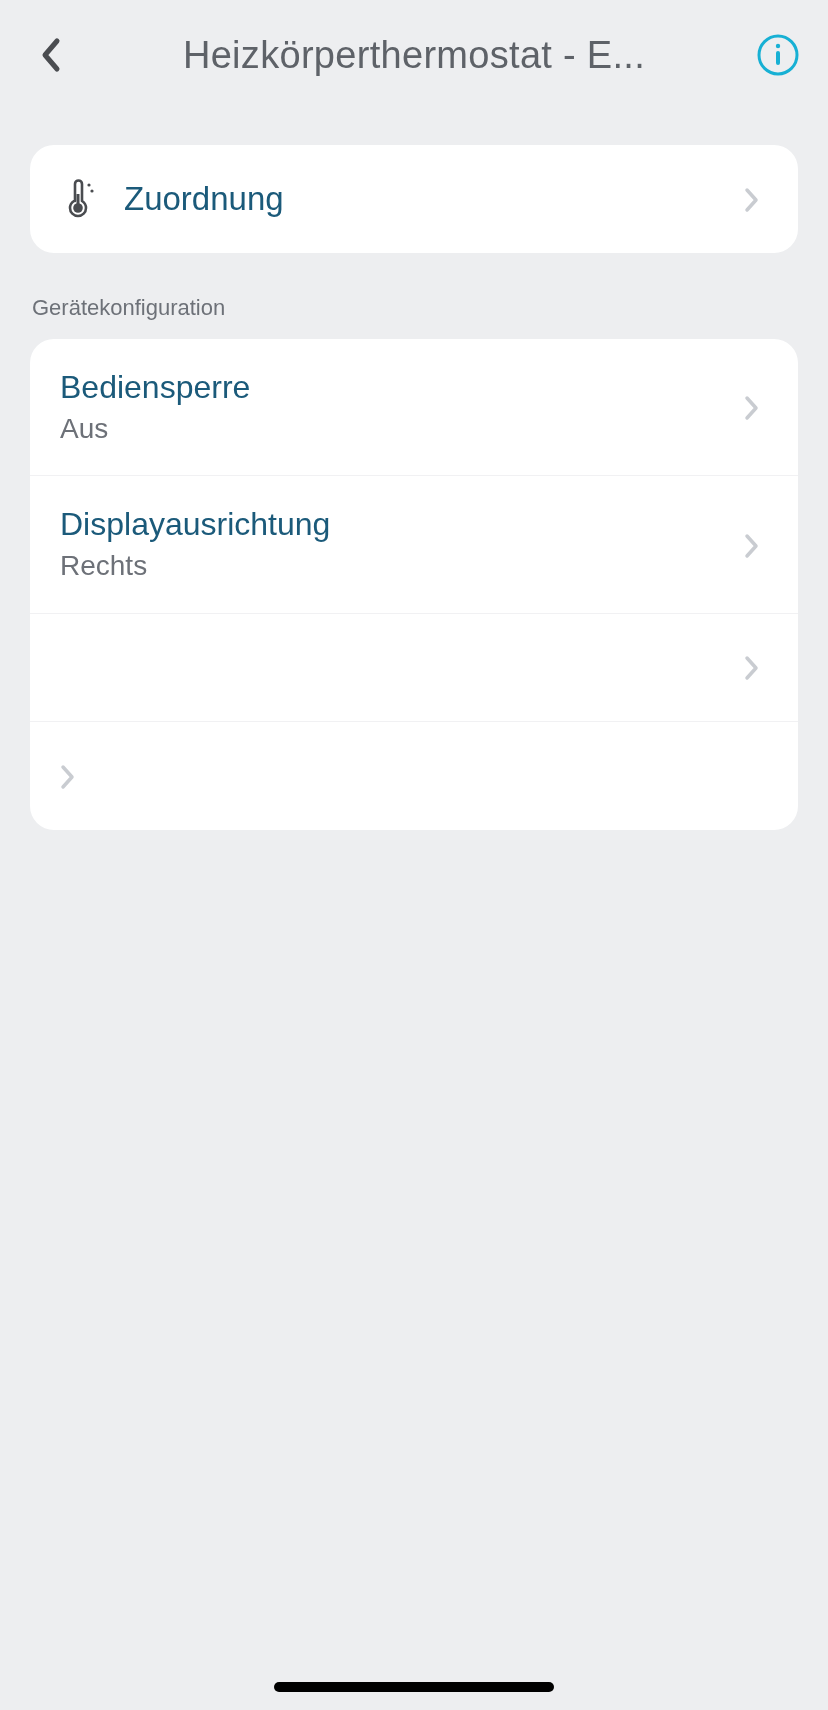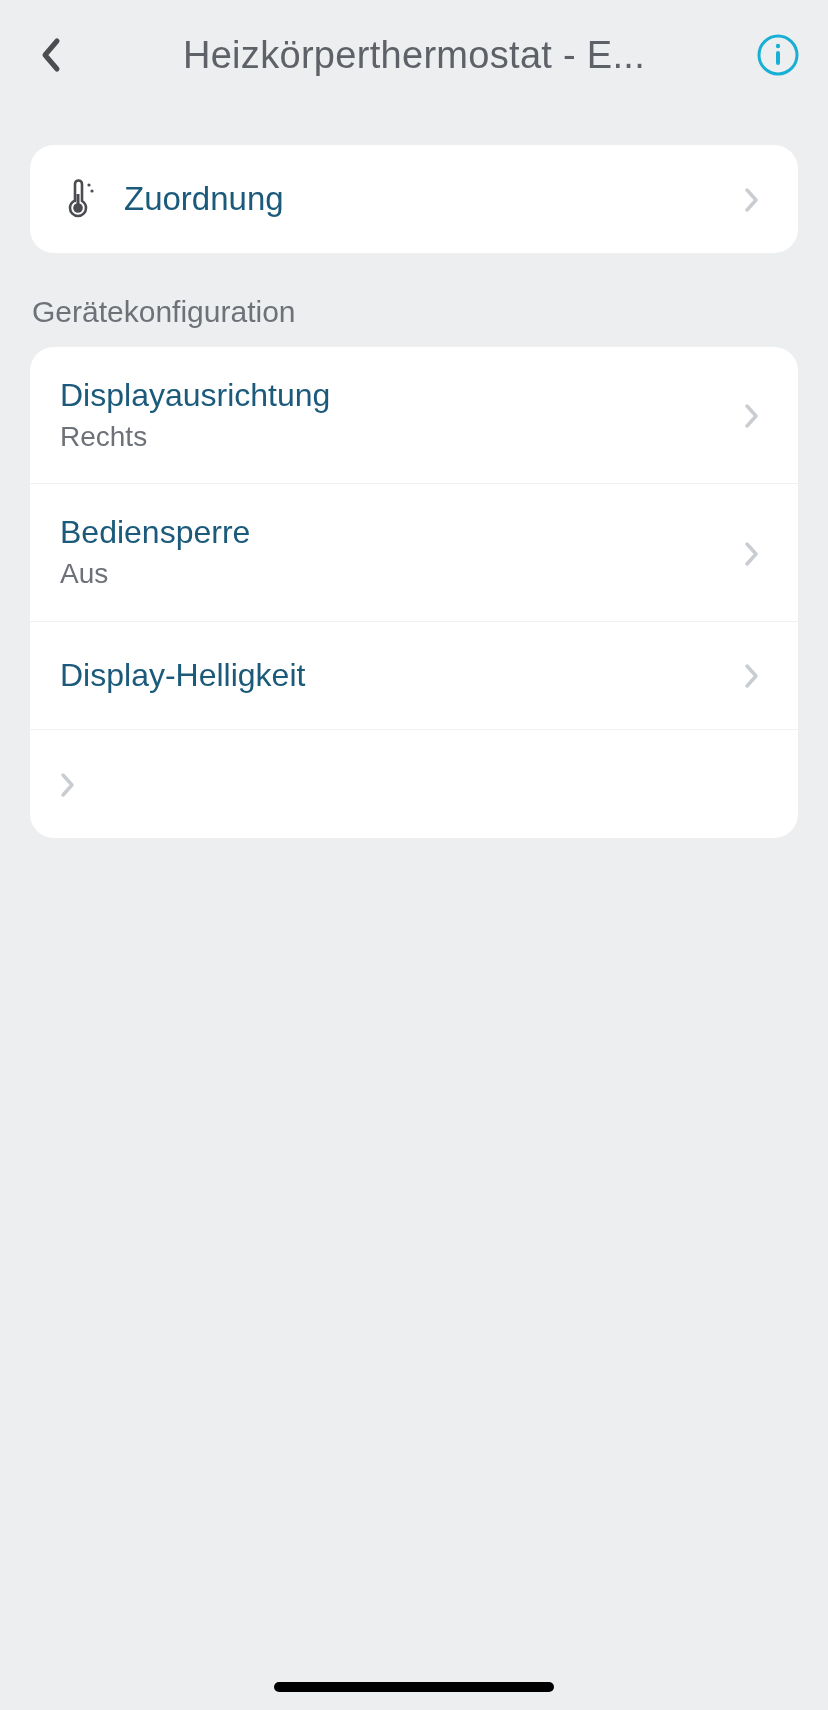--- a/index.html
+++ b/index.html
@@ -99,21 +99,21 @@
       font-weight: 400;
       color: #6d7178;
       line-height: 1.3;
     }
     .chevron {
       width: 24px;
       height: 24px;
       flex-shrink: 0;
     }
     .section-header {
-      font-size: 30px;
+      font-size: 22px;
       font-weight: 400;
       color: #6d7178;
       padding: 42px 2px 18px 2px;
     }
     .first-card .row-title {
       font-size: 33px;
     }
     .home-indicator {
       position: absolute;
       bottom: 18px;
@@ -167,45 +167,44 @@
       </div>
     </div>
   </div>
 
   <div class="section-header">Gerätekonfiguration</div>
 
   <div class="card">
 
     <div class="row">
       <div class="row-body">
+        <div class="row-title">Bediensperre</div>
+        <div class="row-subtitle">Aus</div>
+      </div>
+      <div class="chevron">
+        <svg width="16" height="26" viewBox="0 0 16 26" fill="none">
+          <path d="M3 3 L12 13 L3 23" stroke="#c9ccd1" stroke-width="3.5" stroke-linecap="round" stroke-linejoin="round"></path>
+        </svg>
+      </div>
+    </div>
+
+    <div class="row">
+      <div class="row-body">
         <div class="row-title">Displayausrichtung</div>
         <div class="row-subtitle">Rechts</div>
       </div>
       <div class="chevron">
         <svg width="16" height="26" viewBox="0 0 16 26" fill="none">
           <path d="M3 3 L12 13 L3 23" stroke="#c9ccd1" stroke-width="3.5" stroke-linecap="round" stroke-linejoin="round"></path>
         </svg>
       </div>
     </div>
 
     <div class="row">
       <div class="row-body">
-        <div class="row-title">Bediensperre</div>
-        <div class="row-subtitle">Aus</div>
-      </div>
-      <div class="chevron">
-        <svg width="16" height="26" viewBox="0 0 16 26" fill="none">
-          <path d="M3 3 L12 13 L3 23" stroke="#c9ccd1" stroke-width="3.5" stroke-linecap="round" stroke-linejoin="round"></path>
-        </svg>
-      </div>
-    </div>
-
-    <div class="row">
-      <div class="row-body">
-        <div class="row-title">Display-Helligkeit</div>
       </div>
       <div class="chevron">
         <svg width="16" height="26" viewBox="0 0 16 26" fill="none">
           <path d="M3 3 L12 13 L3 23" stroke="#c9ccd1" stroke-width="3.5" stroke-linecap="round" stroke-linejoin="round"></path>
         </svg>
       </div>
     </div>
 
     <div class="row">
       <div class="chevron">

